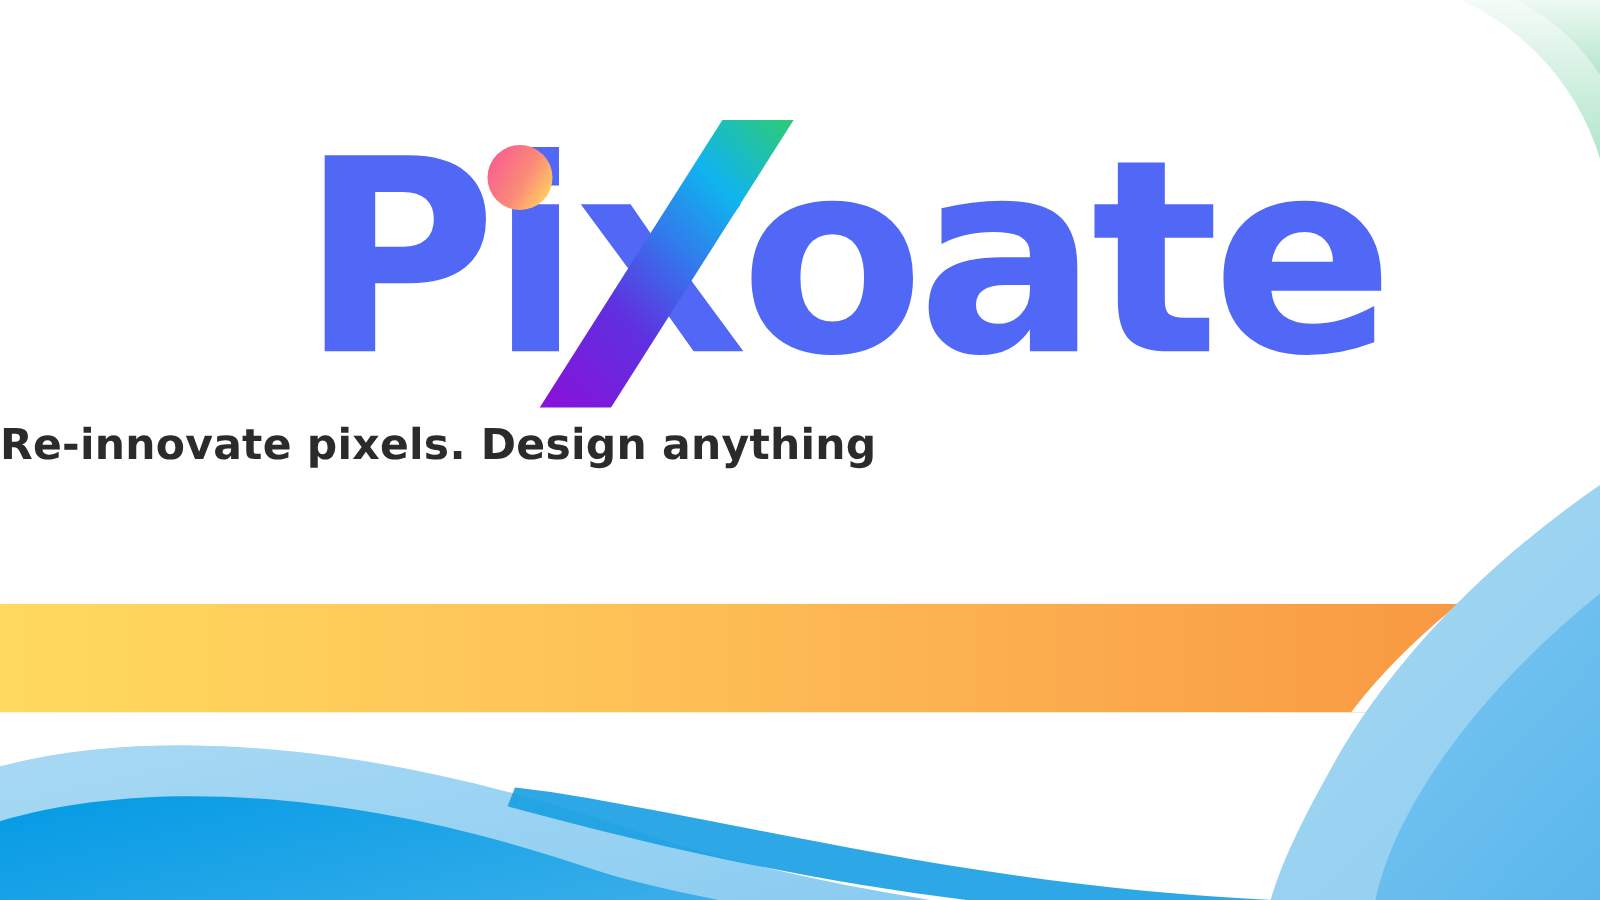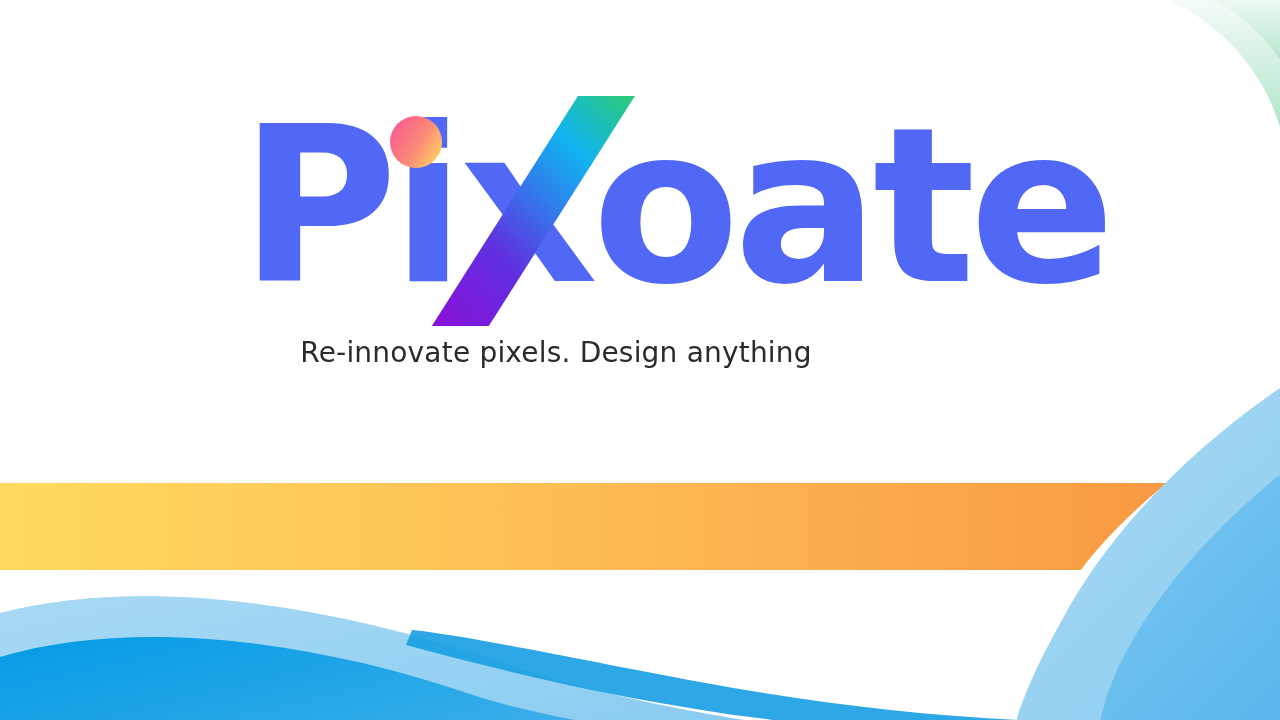--- a/index.html
+++ b/index.html
@@ -75,24 +75,24 @@
     left: 240px;
     top: 96px;
     width: 880px;
     height: 230px;
   }
   #tagline {
     position: absolute;
     left: 0;
     top: 336px;
     width: 1112px;
-    text-align: center;
+    text-align: left;
     font-family: "DejaVu Sans", "Liberation Sans", sans-serif;
-    font-weight: 400;
-    font-size: 28px;
+    font-weight: 700;
+    font-size: 34px;
     letter-spacing: 0.2px;
     color: #2b2b2b;
     white-space: nowrap;
   }
 </style>
 </head>
 <body>
 
 <div id="slide">
 

